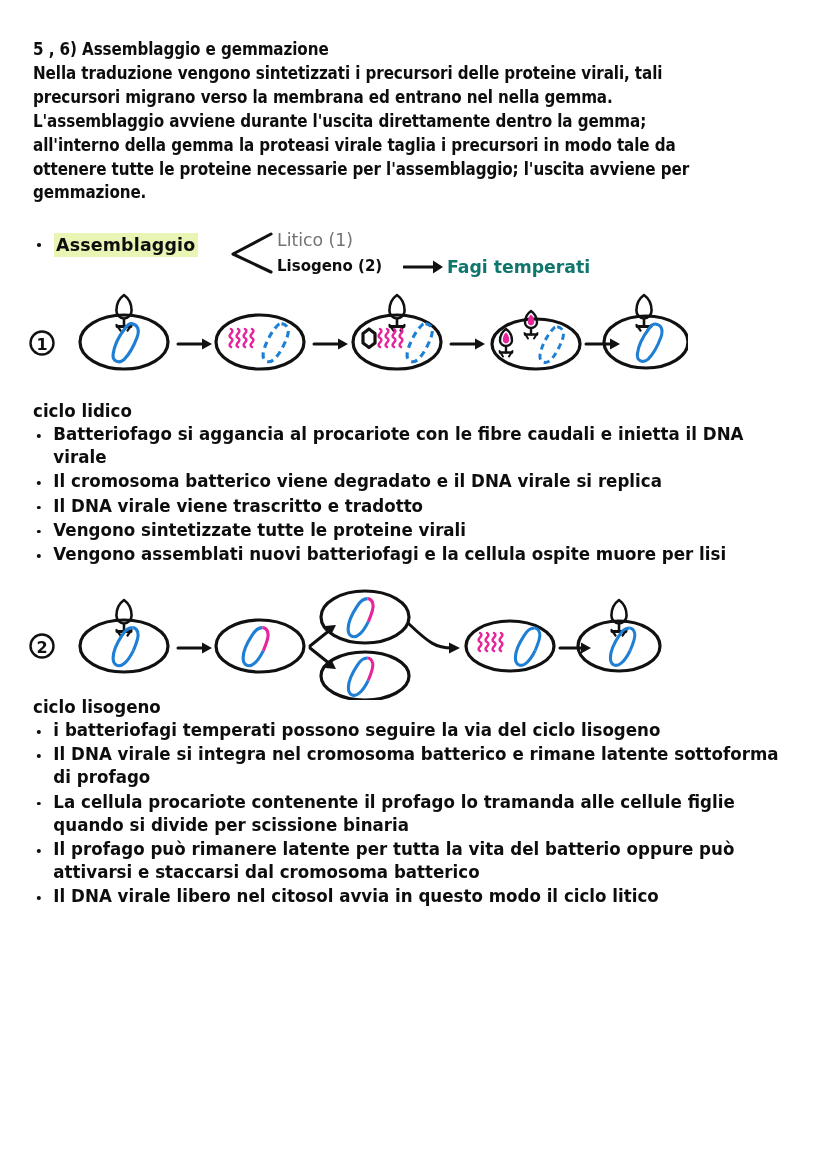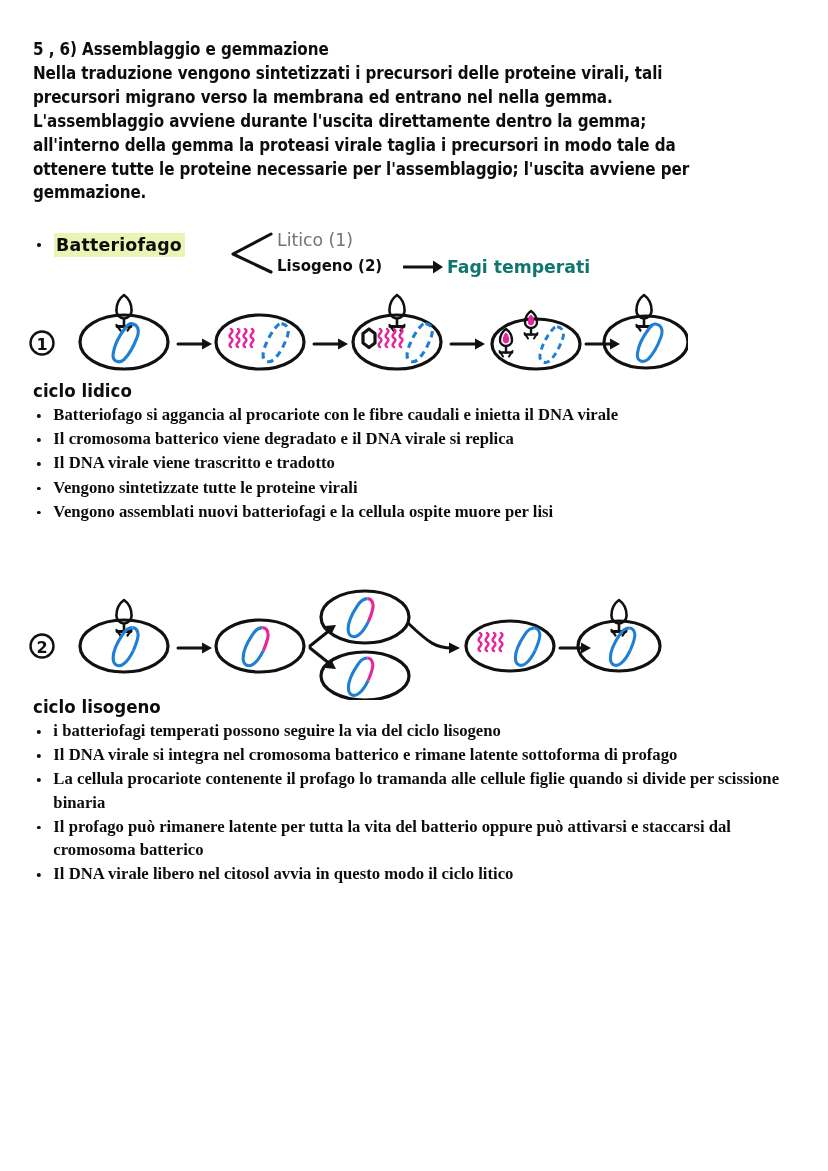--- a/index.html
+++ b/index.html
@@ -49,21 +49,20 @@
     font-size: 17.2px;
     line-height: 22px;
     color: #0d0d0d;
     transform: scaleX(0.97);
     transform-origin: left center;
   }
   ul.bul {
     list-style: none;
     margin: 0;
     padding: 0;
-    font-family: Liberation Serif, serif;
   }
   ul.bul > li {
     position: relative;
     padding-left: 21px;
     font-weight: 700;
     font-size: 17.2px;
     line-height: 23.2px;
     color: #0d0d0d;
     margin-top: 1px;
     transform: scaleX(0.97);
@@ -105,41 +104,41 @@
   #branch .fagi {
     position: absolute; left: 414px; top: 27px;
     font-weight: 700; font-size: 17.3px; color: #0f766e;
   }
 
   
   .diagram { position: absolute; left: 28px; }
   #diagram1 { top: 288px; width: 660px; height: 92px; }
   #diagram2 { top: 588px; width: 640px; height: 112px; }
 
-  #ciclolidico { top: 380px; }
+  #ciclolidico { top: 400px; }
   #ciclolisogeno { top: 696px; }
 </style>
 </head>
 <body>
 
 <div class="page">
 
   <div class="textblock" id="intro">
     <div class="line">5 , 6) Assemblaggio e gemmazione</div>
     <div class="line">Nella traduzione vengono sintetizzati i precursori delle proteine virali, tali</div>
     <div class="line">precursori migrano verso la membrana ed entrano nel nella gemma.</div>
     <div class="line">L'assemblaggio avviene durante l'uscita direttamente dentro la gemma;</div>
     <div class="line">all'interno della gemma la proteasi virale taglia i precursori in modo tale da</div>
     <div class="line">ottenere tutte le proteine necessarie per l'assemblaggio; l'uscita avviene per</div>
     <div class="line">gemmazione.</div>
   </div>
 
   <div id="branch">
     <div class="bdot"></div>
-    <div class="bname">Batteriofago</div>
+    <div class="bname">Assemblaggio</div>
 
     <svg class="brsvg" width="56" height="50" viewBox="0 0 56 50">
       <path d="M46,4 L8,24 L46,42" fill="none" stroke="#111" stroke-width="3.1" stroke-linecap="round" stroke-linejoin="round"></path>
     </svg>
 
     <div class="litico">Litico (1)</div>
     <div class="lisogeno">Lisogeno (2)</div>
 
     <svg class="arrow2" width="42" height="22" viewBox="0 0 42 22">
       <line x1="1" y1="11" x2="31" y2="11" stroke="#111" stroke-width="3.1" stroke-linecap="round"></line>

